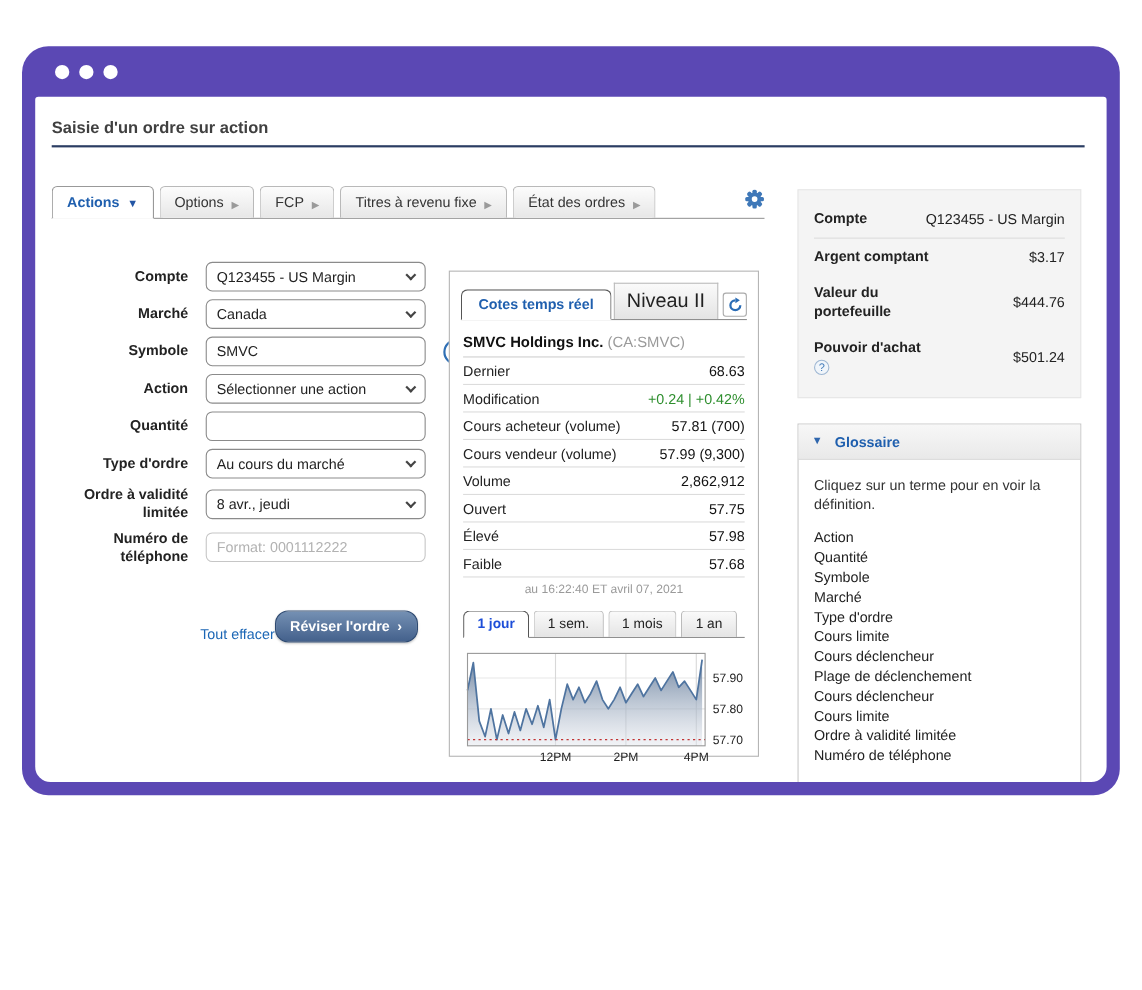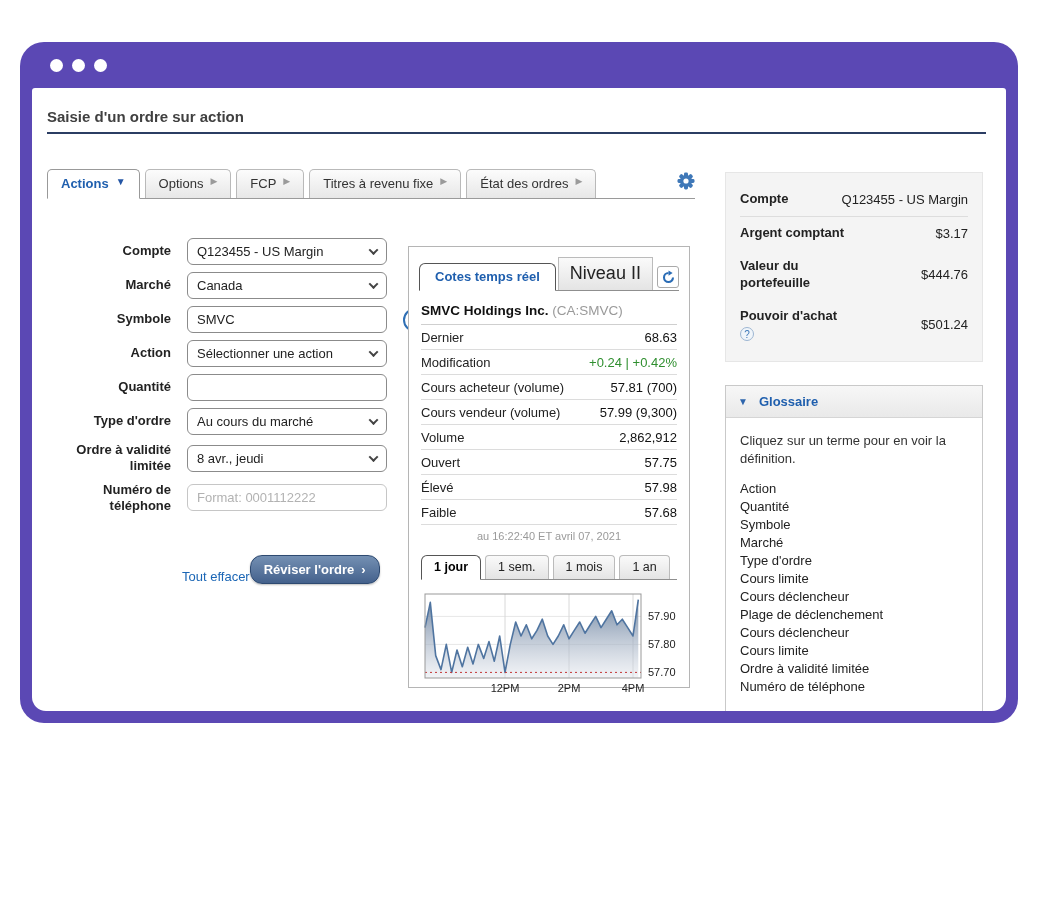--- a/index.html
+++ b/index.html
@@ -14,21 +14,21 @@
   .win-content { position:absolute; left:12px; right:12px; top:46px; bottom:12px;
                  background:#fff; border-radius:3px 3px 14px 14px; overflow:hidden; }
 
   
   .page-title { margin:20px 20px 0 15px; color:#404040; font-size:15px; font-weight:bold;
                 padding-bottom:7px; border-bottom:2px solid #2b3d63; }
 
   
   .tabbar { position:absolute; left:15px; top:80px; width:648px; height:31px;
             display:flex; align-items:flex-end; gap:5px; border-bottom:1px solid #9a9a9a; }
-  .tab { display:flex; align-items:flex-start; gap:7px; padding:6px 13px 7px;
+  .tab { display:flex; align-items:flex-end; gap:7px; padding:6px 13px 7px;
          background:linear-gradient(#fcfcfc,#e7e7e7); border:1px solid #b9b9b9; border-bottom:none;
          border-radius:5px 5px 0 0; font-size:13px; color:#333; cursor:pointer; }
   .tab.active { background:#fff; border:1px solid #999; border-bottom:1px solid #fff;
                 margin-bottom:-1px; color:#1f5fae; font-weight:bold; }
   .tri { font-size:9px; color:#9a9a9a; }
   .tab.active .tri { color:#2456a5; font-size:10px; }
   .gear { margin-left:auto; margin-bottom:8px; width:18px; height:18px; cursor:pointer; }
 
   
   .form { position:absolute; left:15px; top:150px; width:380px;
@@ -75,21 +75,21 @@
   .qrows { margin:0 12px; }
   .qrow { display:flex; justify-content:space-between; padding:5px 0 4px; border-bottom:1px solid #dcdcdc;
           font-size:13px; color:#222; }
   .qval { color:#111; }
   .qval.pos { color:#2f8f2f; }
   .qstamp { margin:5px 12px 0; text-align:center; font-size:11px; color:#9a9a9a; }
   .rtabs { display:flex; align-items:flex-end; gap:4px; margin:13px 12px 0; border-bottom:1px solid #8f8f8f; }
   .rtab { padding:4px 12px 5px; background:linear-gradient(#fafafa,#e4e4e4); border:1px solid #bbb;
           border-bottom:none; border-radius:4px 4px 0 0; font-size:12.5px; color:#222; cursor:pointer; }
   .rtab.active { background:#fff; border:1px solid #555; border-bottom:1px solid #fff; margin-bottom:-1px;
-                 border-radius:6px 6px 0 0; color:#000000; font-weight:bold; }
+                 border-radius:6px 6px 0 0; color:#1d4ed8; font-weight:bold; }
   .chart-wrap { margin:12px 8px 0 14px; }
 
   
   .rightcol { position:absolute; left:693px; top:84px; width:258px; }
   .acct { background:#f4f4f4; border:1px solid #e6e6e6; padding:10px 14px 12px; }
   .arow { display:flex; justify-content:space-between; align-items:center; padding:8px 0; font-size:13px; }
   .arow.sep { border-bottom:1px solid #ddd; }
   .albl { font-weight:bold; color:#222; max-width:130px; line-height:1.3; }
   .aval { color:#222; }
   .help-icon { display:inline-flex; width:14px; height:14px; border:1px solid #9db6d2; border-radius:50%;

